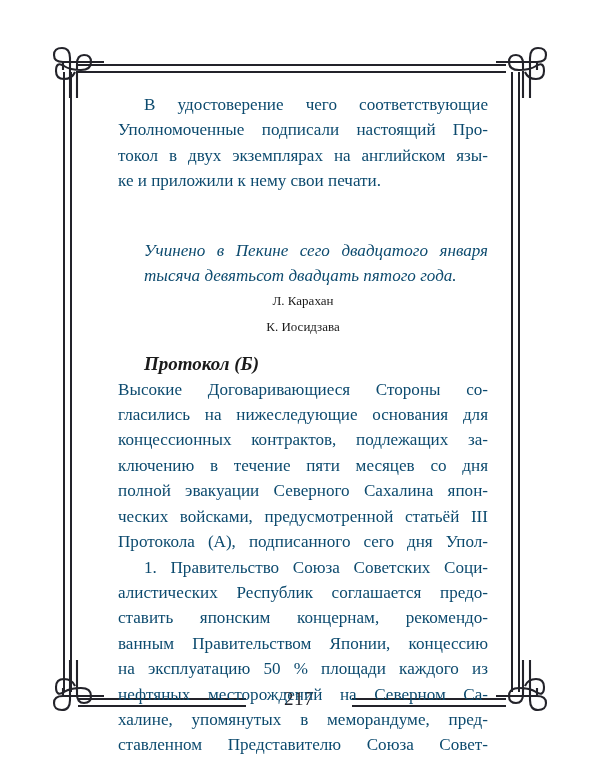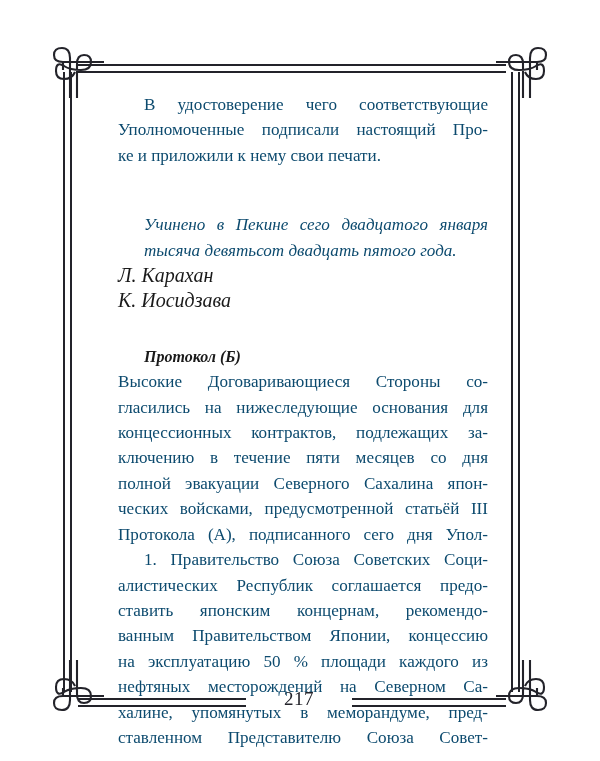--- a/index.html
+++ b/index.html
@@ -84,33 +84,32 @@
   }
 
   .block-italic {
     font-style: italic;
     text-indent: 26px;
     text-align: justify;
     margin-top: 44px;
   }
 
   .signature {
-    font-style: italic;
-    text-align: left;
-    font-size: 20px;
+    text-align: center;
+    font-size: 13px;
     line-height: 25.4px;
   }
 
   .section-heading {
     font-style: italic;
     font-weight: bold;
-    font-size: 16px;
+    font-size: 19px;
     line-height: 25.4px;
     text-indent: 26px;
-    margin-top: 30px;
+    margin-top: 12px;
   }
 
   
   .jline {
     display: block;
     text-align: justify;
     text-align-last: justify;
     white-space: nowrap;
   }
   .jline.last {
@@ -163,20 +162,21 @@
     </svg>
   </div>
 
   <div id="page-number">217</div>
 
   <div id="text-body">
 
     <p>
       <span class="jline indent-first">В  удостоверение  чего  соответствующие</span>
       <span class="jline">Уполномоченные подписали настоящий Про-</span>
+      <span class="jline">токол в двух экземплярах на английском язы-</span>
       <span class="jline last">ке и приложили к нему свои печати.</span>
     </p>
 
     <p class="block-italic">
       <span class="jline indent-first">Учинено в Пекине сего двадцатого января</span>
       <span class="jline last">тысяча девятьсот двадцать пятого года.</span>
     </p>
 
     <div class="signature">Л. Карахан</div>
     <div class="signature">К. Иосидзава</div>

